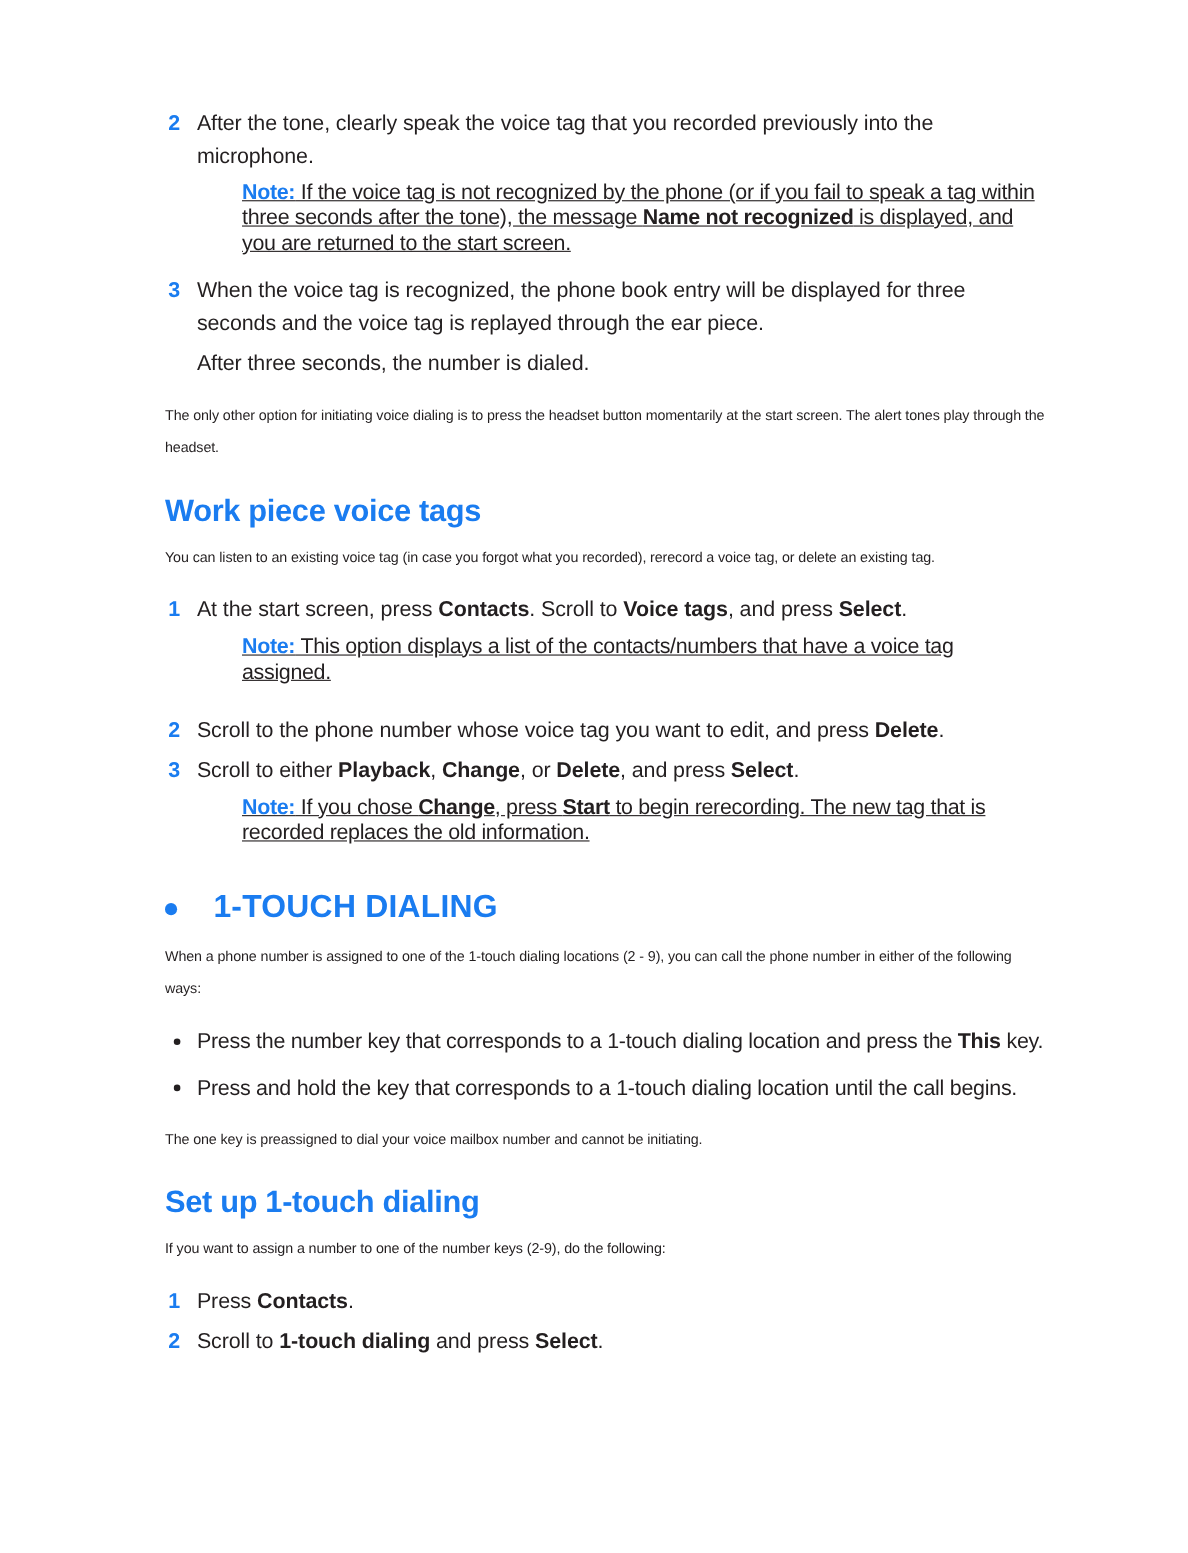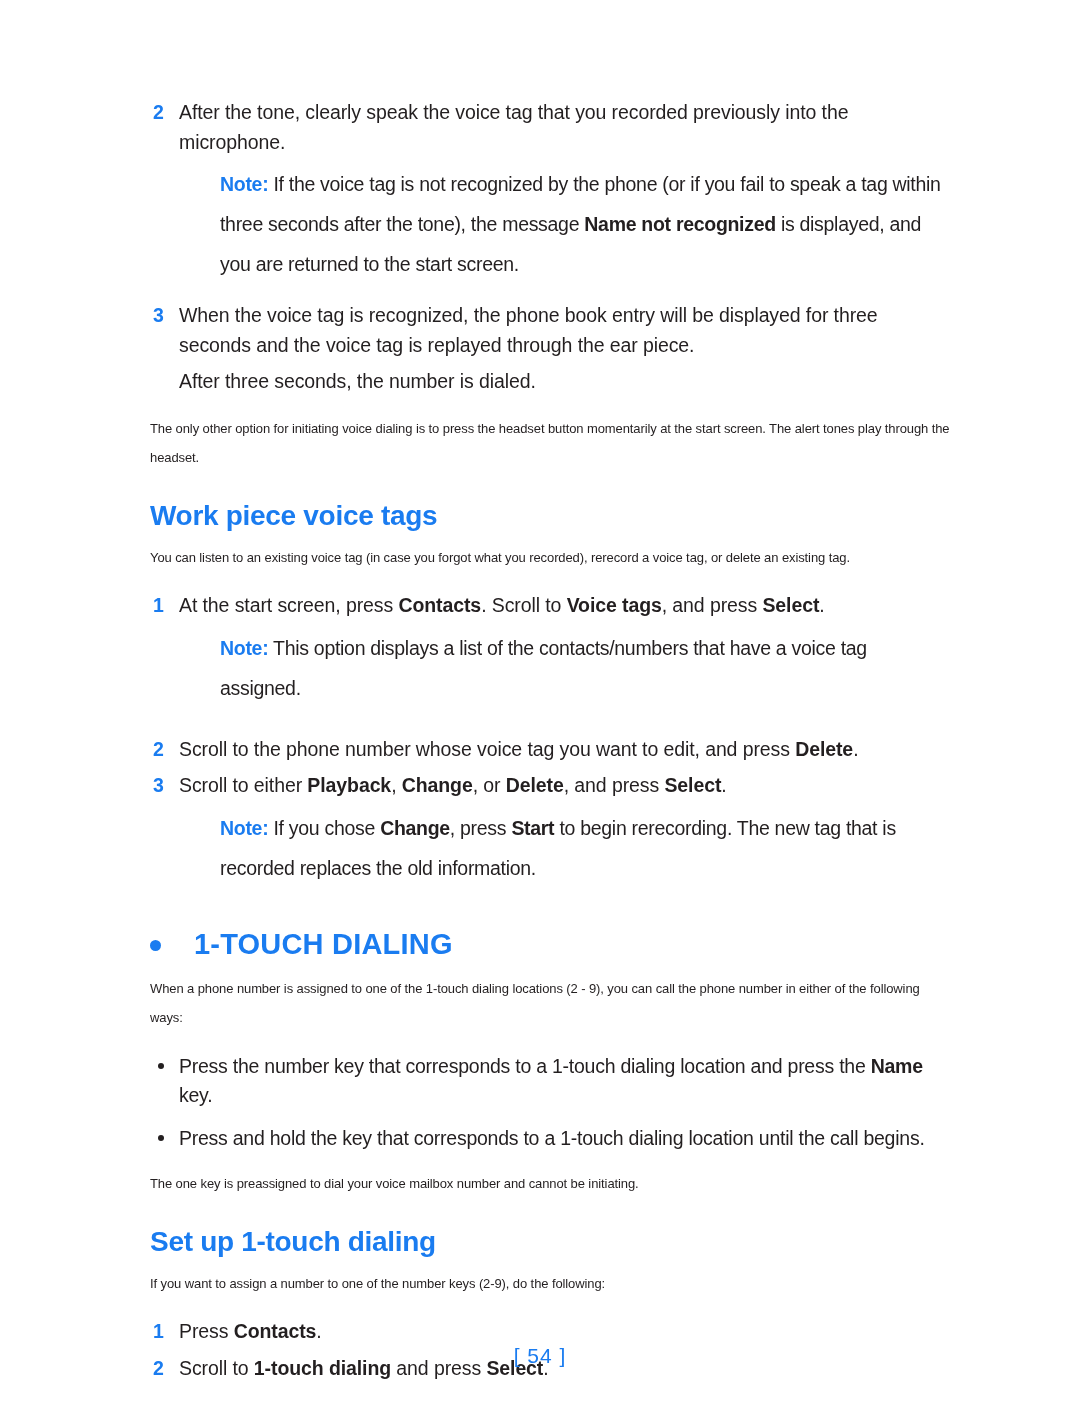--- a/index.html
+++ b/index.html
@@ -51,23 +51,24 @@
     color: #1a7cf0;
     font-weight: bold;
     font-size: 19.5px;
   }
 
   
   .note {
     position: relative;
     padding-left: 70px;
     font-size: 19.5px;
-    line-height: 40px;
+    line-height: 23px;
     margin: 0 0 7px 0;
     letter-spacing: -0.3px;
+    text-decoration: underline;
   }
   .note .note-label {
     color: #1a7cf0;
     font-weight: bold;
   }
 
   
   .sub-para {
     padding-left: 29px;
     font-size: 19.5px;
@@ -198,21 +199,21 @@
 
     <h1 class="main-head">
       <span class="head-dot"></span>
       <span>1-TOUCH DIALING</span>
     </h1>
 
     <p class="para">When a phone number is assigned to one of the 1-touch dialing locations (2 - 9), you can call the phone number in either of the following ways:</p>
 
     <ul class="blist">
       <li>
-        <span class="dot"></span><span>Press the number key that corresponds to a 1-touch dialing location and press the </span><span class="b">Name</span><span> key.</span>
+        <span class="dot"></span><span>Press the number key that corresponds to a 1-touch dialing location and press the </span><span class="b">This</span><span> key.</span>
       </li>
       <li>
         <span class="dot"></span><span>Press and hold the key that corresponds to a 1-touch dialing location until the call begins.</span>
       </li>
     </ul>
 
     <p class="para tight">The one key is preassigned to dial your voice mailbox number and cannot be initiating.</p>
 
     <h2 class="sub-head">Set up 1-touch dialing</h2>
 
@@ -221,14 +222,13 @@
     <div class="step">
       <span class="num">1</span><span>Press </span><span class="b">Contacts</span><span>.</span>
     </div>
 
     <div class="step">
       <span class="num">2</span><span>Scroll to </span><span class="b">1-touch dialing</span><span> and press </span><span class="b">Select</span><span>.</span>
     </div>
 
   </div>
 
-  <div class="folio">[ 54 ]</div>
 </div>
 
 </body></html>

